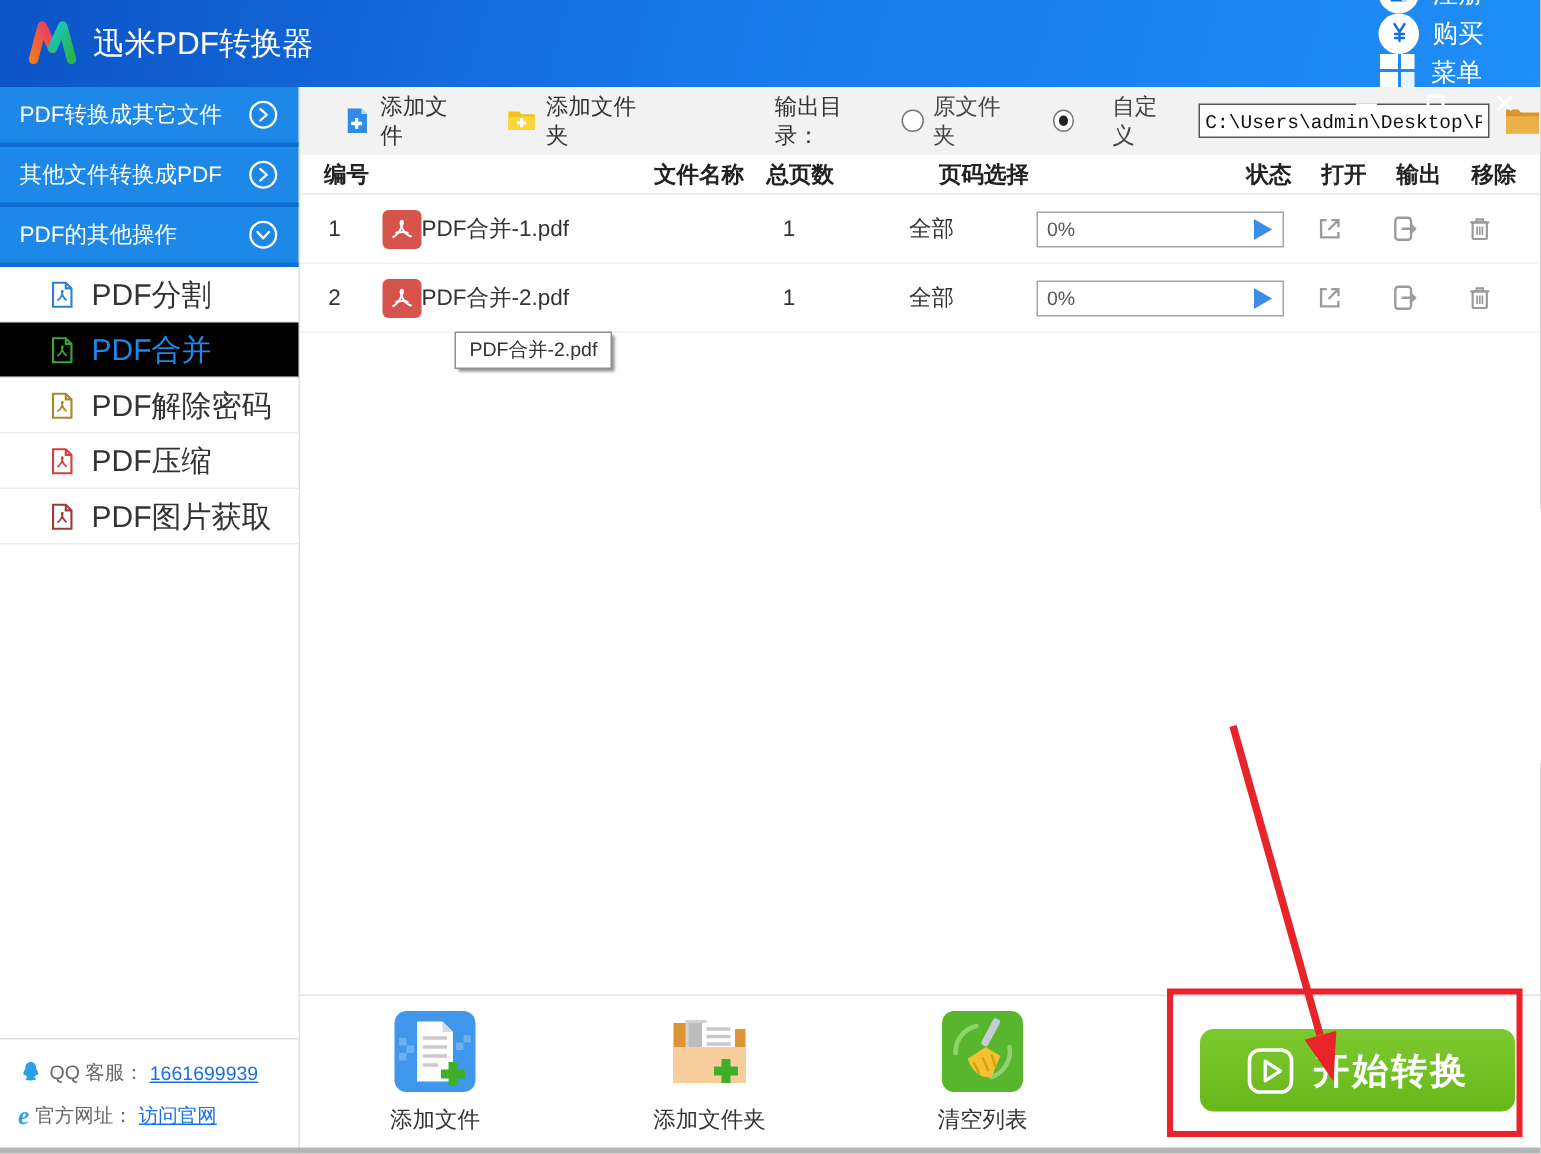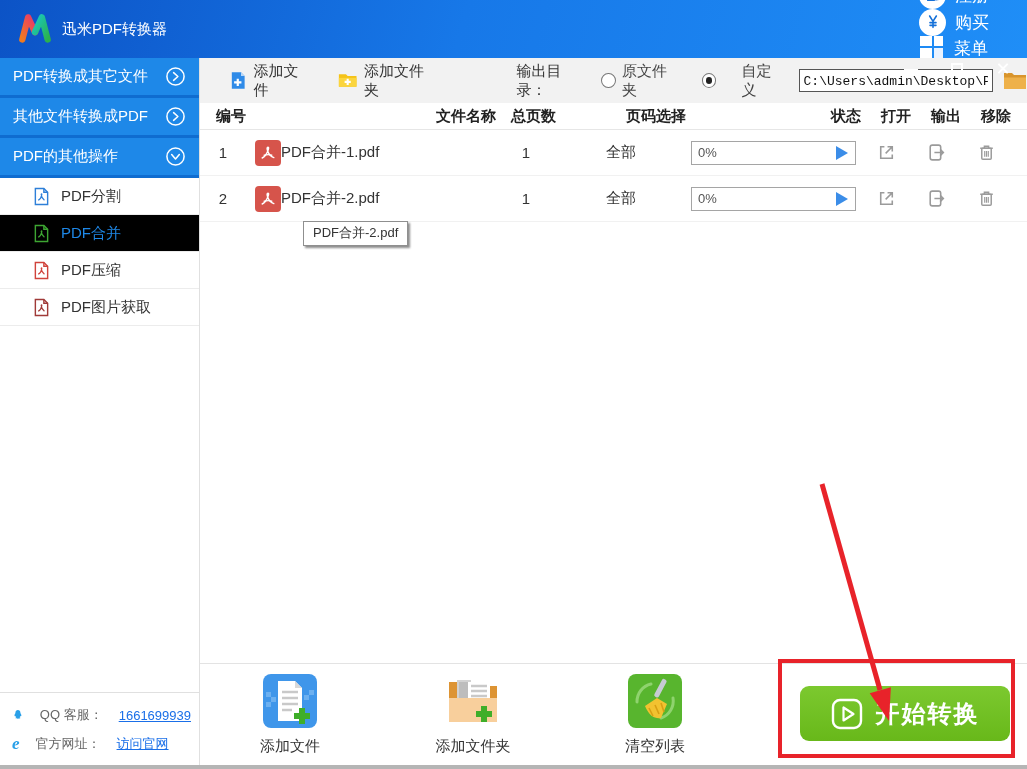--- a/index.html
+++ b/index.html
@@ -7,47 +7,47 @@
   .app{
     width:1027px;height:769px;position:relative;background:#fff;overflow:hidden;
     font-family:"Liberation Sans","DejaVu Sans",sans-serif;
   }
   
   .titlebar{
     height:58px;background:linear-gradient(105deg,#0c53c6 0%,#1778e8 45%,#1f8ef7 100%);
     display:flex;align-items:center;padding:0 16px;
   }
   .logo{width:38px;height:38px;flex:0 0 auto;}
-  .app-title{color:#fff;font-size:15px;margin-left:8px;}
+  .app-title{color:#fff;font-size:21px;margin-left:8px;}
   .tb-right{margin-left:auto;display:flex;align-items:center;flex-direction:column;}
   .tb-btn{display:flex;align-items:center;gap:9px;color:#fff;font-size:17px;cursor:pointer;margin-left:34px;}
   .tb-ico{width:27px;height:27px;border-radius:50%;background:#fff;display:flex;align-items:center;justify-content:center;}
   .menu-ico{width:25px;height:25px;display:grid;grid-template-columns:12px 9px;grid-template-rows:10px 11px;gap:2px;}
   .menu-ico span{background:#fff;}
   .menu-ico span:nth-child(4){background:#eaf3ff;}
   .win-controls{display:flex;align-items:center;margin-left:40px;gap:30px;}
   .wc{width:16px;height:16px;position:relative;cursor:pointer;}
   .wc-min::after{content:"";position:absolute;left:1px;right:1px;top:8px;border-top:2px solid #fff;}
   .wc-max::after{content:"";position:absolute;inset:2px;border:2px solid #fff;}
   .wc-close{font-size:18px;color:#fff;line-height:16px;text-align:center;font-weight:bold;}
   
   .bodyrow{display:flex;height:711px;}
   
   .sidebar{width:200px;flex:0 0 200px;border-right:1px solid #e0e0e0;display:flex;flex-direction:column;background:#fff;}
   .cat{height:40px;background:#1e88e8;color:#fff;font-size:15px;display:flex;align-items:center;
        padding:0 13px;border-bottom:3px solid #0f6cd0;cursor:pointer;}
   .cat:last-of-type{border-bottom:none;}
   .cat .chev{margin-left:auto;display:flex;}
-  .sub{height:37px;display:flex;align-items:center;padding-left:33px;gap:11px;font-size:15px;color:#333;
+  .sub{height:37px;display:flex;align-items:center;padding-left:33px;gap:11px;font-size:20px;color:#333;
        border-bottom:1px solid #ececec;cursor:pointer;}
   .sub.sel{background:#000000;color:#1e88e8;}
   .sb-spacer{flex:1;}
   .sb-footer{border-top:1px solid #e0e0e0;padding:13px 8px 16px 12px;font-size:13px;color:#666;
              display:flex;flex-direction:column;gap:11px;}
-  .sb-line{display:flex;align-items:center;gap:16px;white-space:nowrap;}
+  .sb-line{display:flex;align-items:center;gap:4px;white-space:nowrap;}
   .sb-footer a{color:#1a6fe8;}
   .ie-glyph{font:bold italic 17px "Liberation Serif","DejaVu Serif",serif;color:#2aa0e8;line-height:16px;}
   
   .main{flex:1;display:flex;flex-direction:column;background:#fff;}
   .toolbar{height:45px;background:#f2f2f2;display:flex;align-items:center;padding-left:30px;font-size:15px;color:#333;}
   .tool-btn{display:flex;align-items:center;gap:7px;cursor:pointer;}
   .tool-btn.b1{margin-right:26px;}
   .tool-btn.b2{margin-right:80px;}
   .outdir-label{margin-right:12px;}
   .radio{display:flex;align-items:center;gap:6px;cursor:pointer;color:#444;}
@@ -188,20 +188,28 @@
       <div class="sub sel">
         <svg width="17" height="19" viewBox="0 0 18 20">
             <path d="M2.5 1.5h9l4 4v13h-13z" fill="none" stroke="#3da532" stroke-width="1.5"></path>
             <path d="M11.5 1.5v4h4" fill="none" stroke="#3da532" stroke-width="1.5"></path>
             <path d="M5.5 14c2-1 3.3-3.4 3.8-5.8.3-1.4-.7-1.5-.6-.2.1 1.5 1.4 4.3 3.4 6" fill="none" stroke="#3da532" stroke-width="1.2"></path>
           </svg>
         <span>PDF合并</span>
       </div>
       <div class="sub">
         <svg width="17" height="19" viewBox="0 0 18 20">
+            <path d="M2.5 1.5h9l4 4v13h-13z" fill="none" stroke="#a8892c" stroke-width="1.5"></path>
+            <path d="M11.5 1.5v4h4" fill="none" stroke="#a8892c" stroke-width="1.5"></path>
+            <path d="M5.5 14c2-1 3.3-3.4 3.8-5.8.3-1.4-.7-1.5-.6-.2.1 1.5 1.4 4.3 3.4 6" fill="none" stroke="#a8892c" stroke-width="1.2"></path>
+          </svg>
+        <span>PDF解除密码</span>
+      </div>
+      <div class="sub">
+        <svg width="17" height="19" viewBox="0 0 18 20">
             <path d="M2.5 1.5h9l4 4v13h-13z" fill="none" stroke="#d0433b" stroke-width="1.5"></path>
             <path d="M11.5 1.5v4h4" fill="none" stroke="#d0433b" stroke-width="1.5"></path>
             <path d="M5.5 14c2-1 3.3-3.4 3.8-5.8.3-1.4-.7-1.5-.6-.2.1 1.5 1.4 4.3 3.4 6" fill="none" stroke="#d0433b" stroke-width="1.2"></path>
           </svg>
         <span>PDF压缩</span>
       </div>
       <div class="sub">
         <svg width="17" height="19" viewBox="0 0 18 20">
             <path d="M2.5 1.5h9l4 4v13h-13z" fill="none" stroke="#a03a38" stroke-width="1.5"></path>
             <path d="M11.5 1.5v4h4" fill="none" stroke="#a03a38" stroke-width="1.5"></path>

